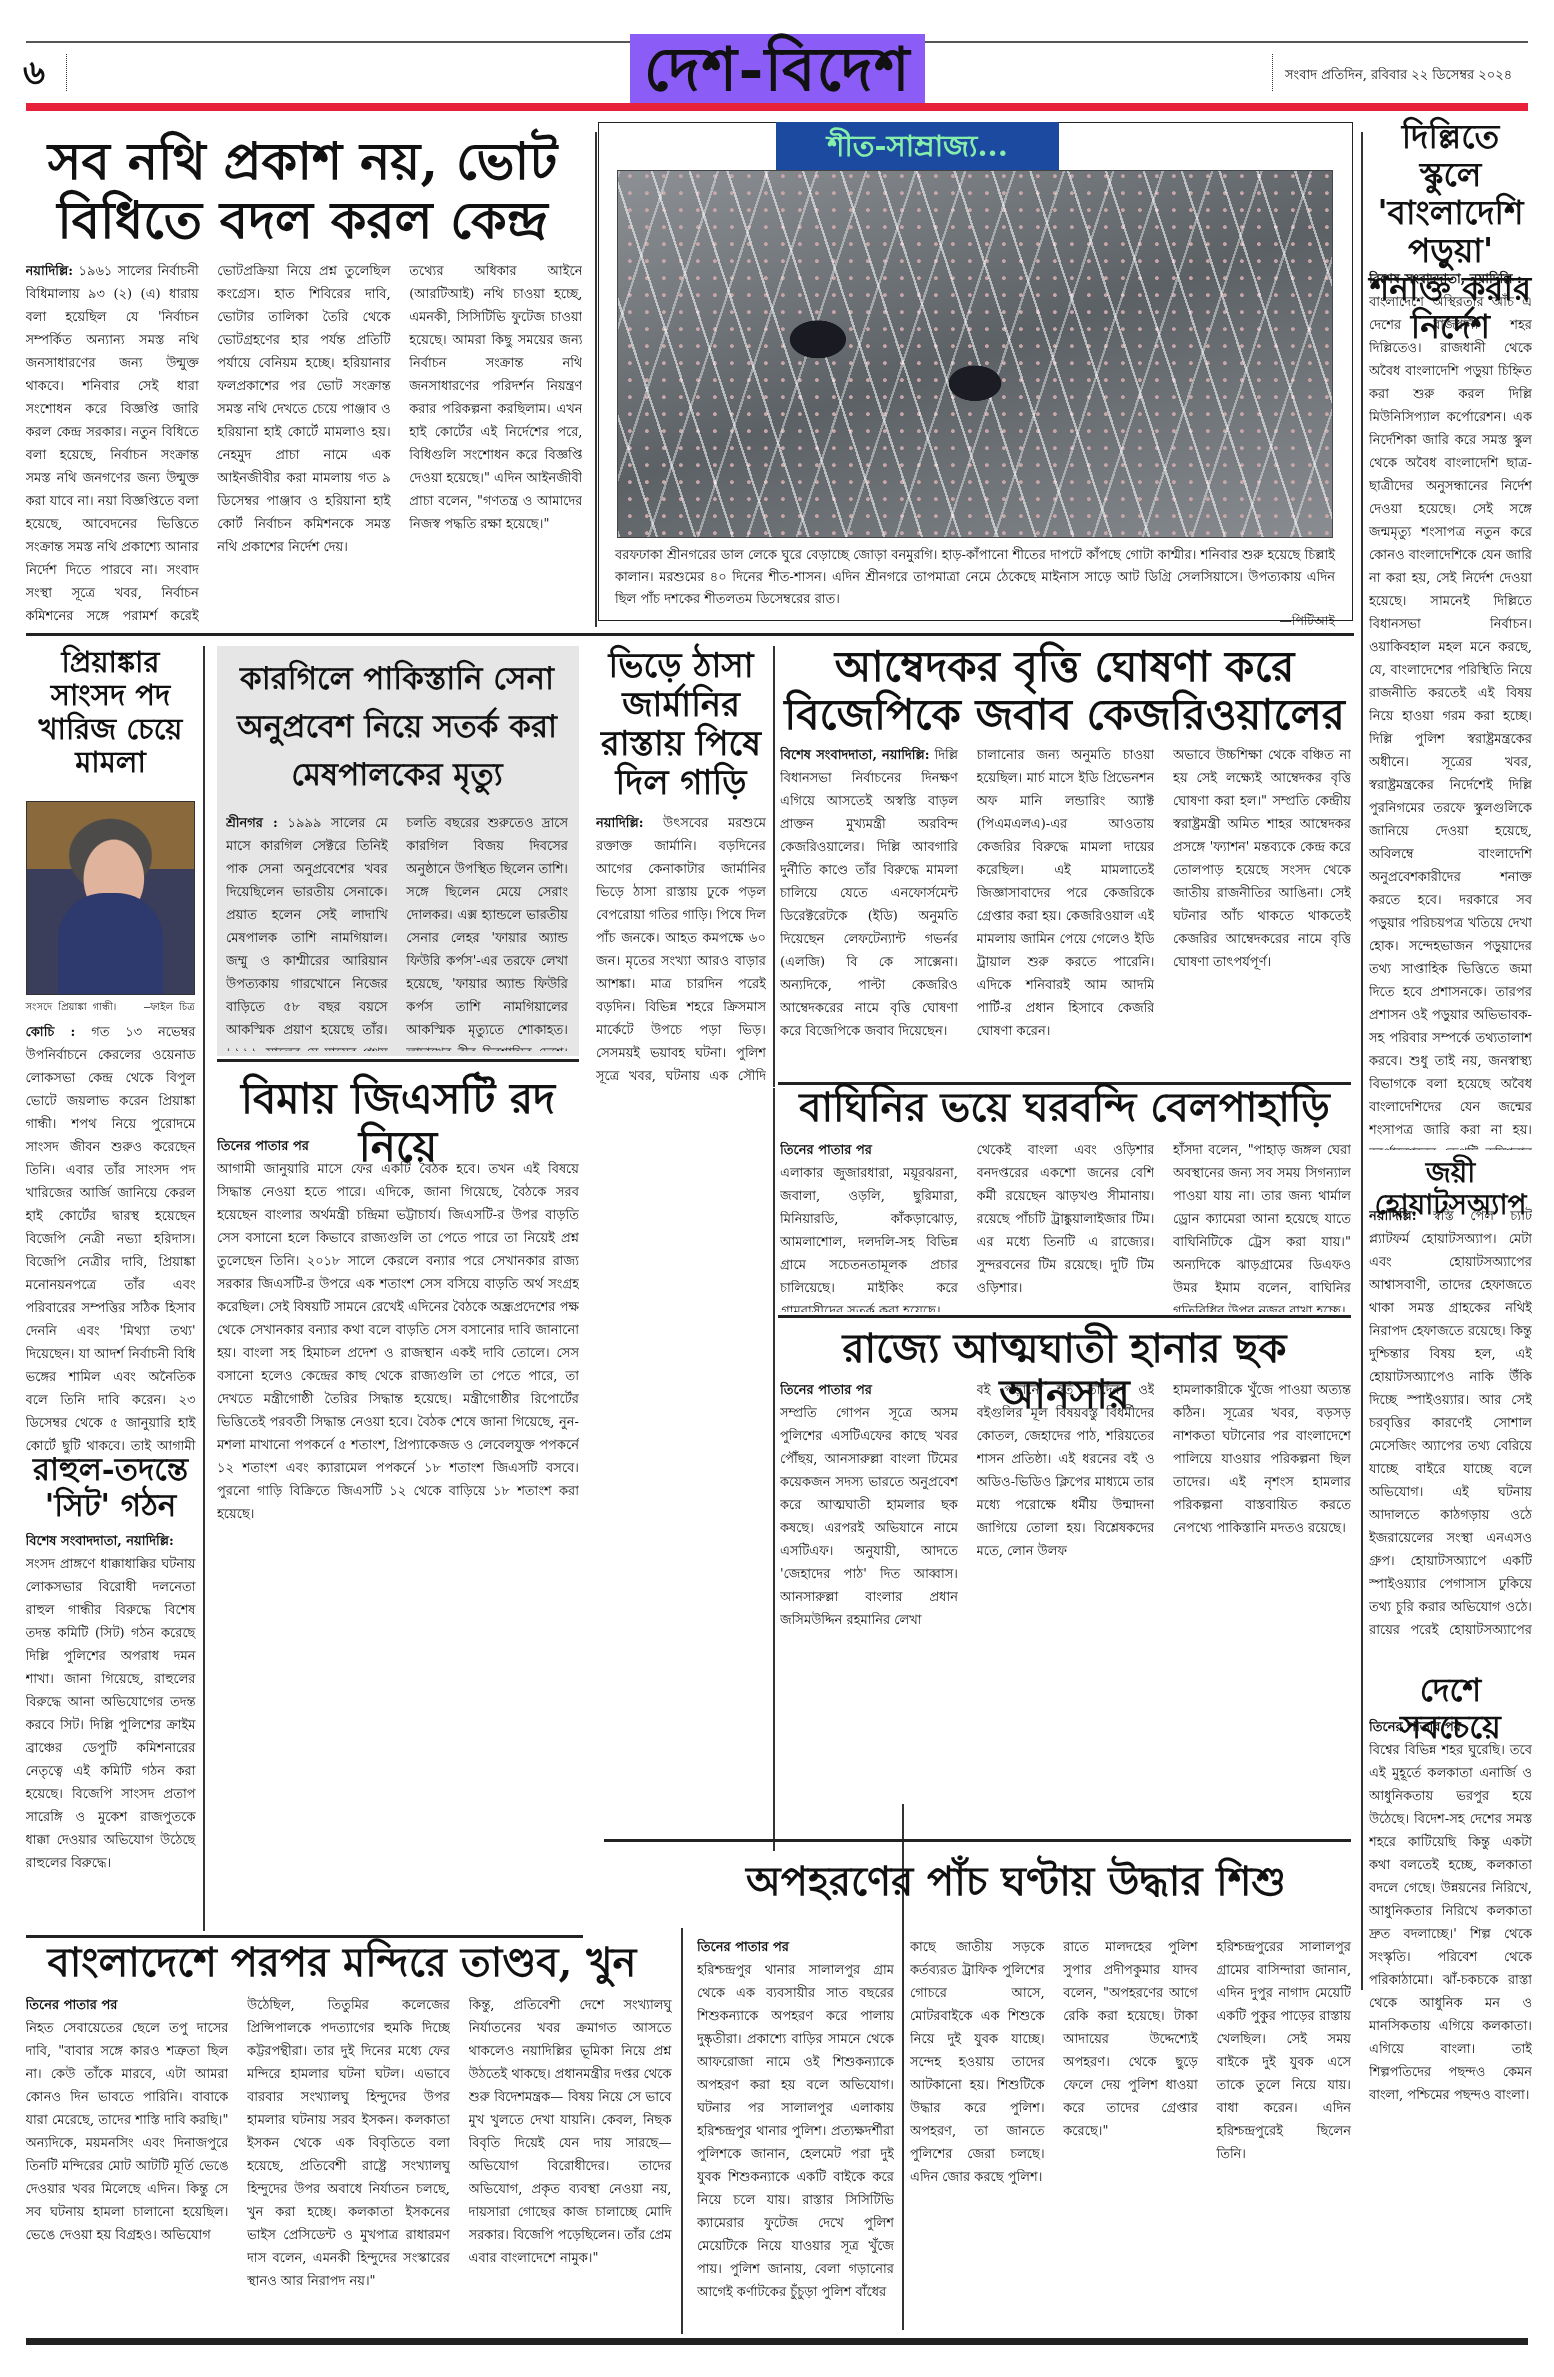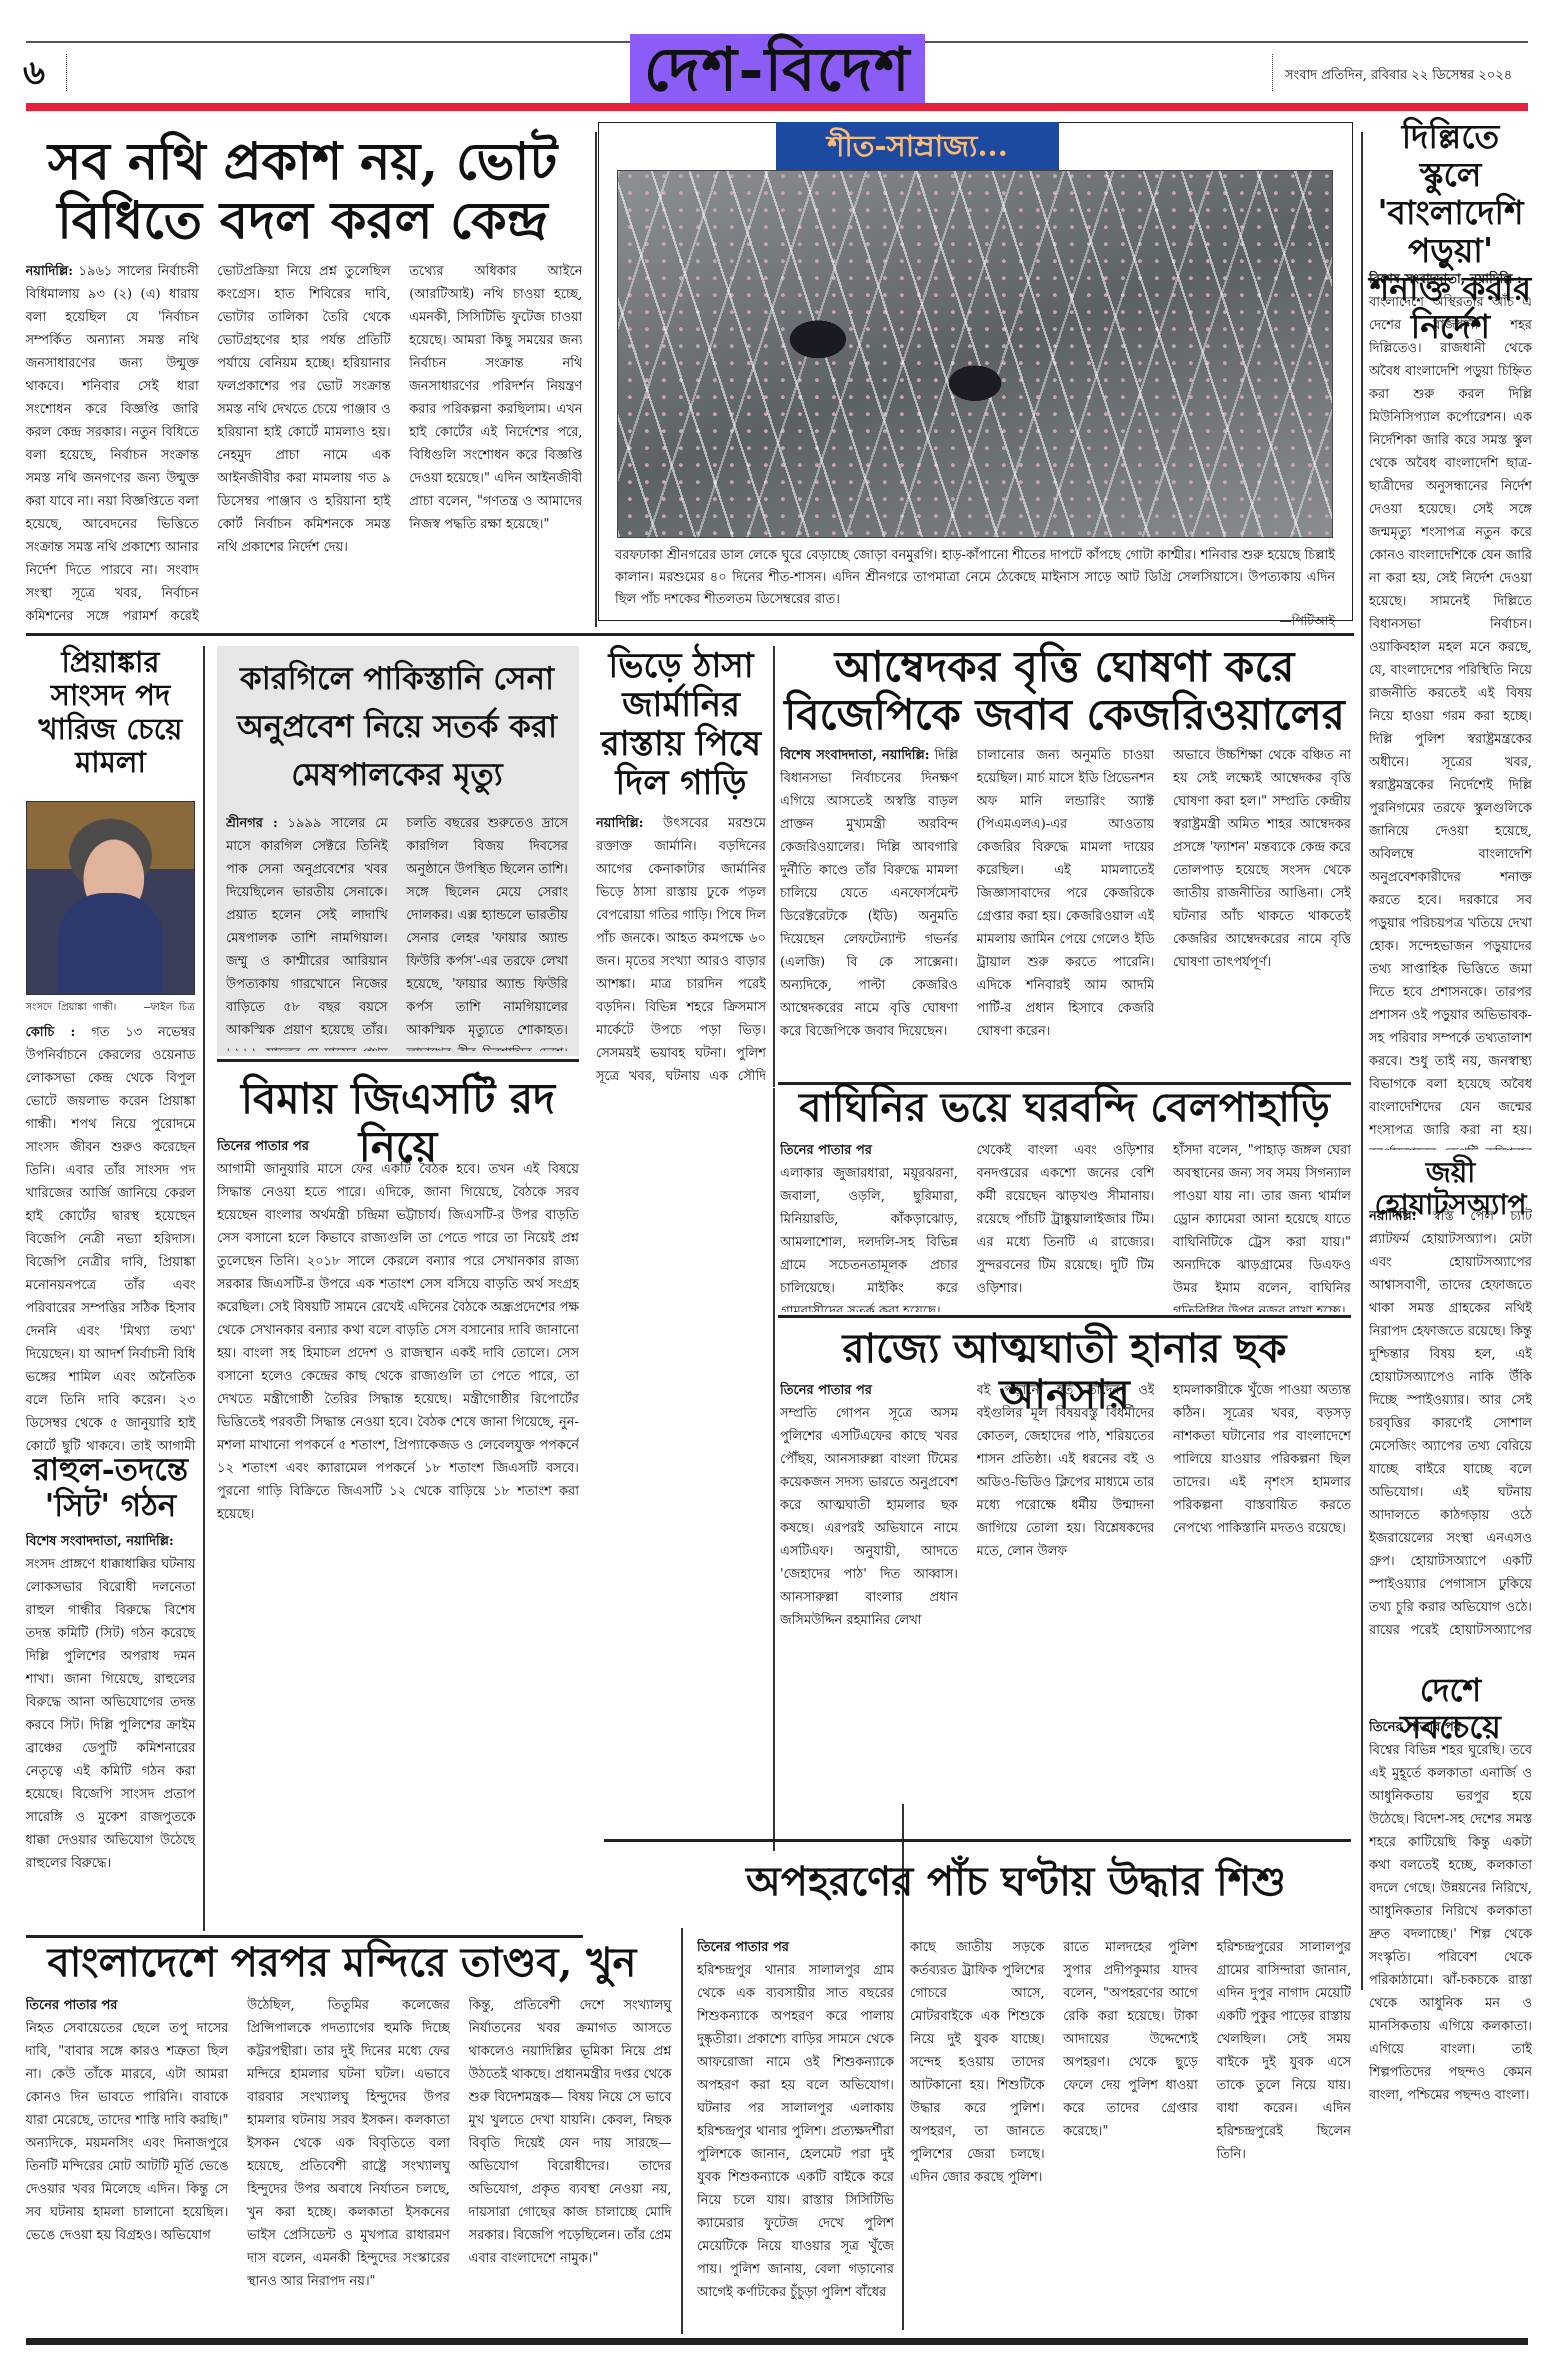--- a/index.html
+++ b/index.html
@@ -19,21 +19,21 @@
   .hline { position: absolute; height: 3.1px; background: #222; }
 
   .headline { position: absolute; text-align: center; font-weight: bold; line-height: 1.15; color: #111; }
   .body-cols { position: absolute; display: flex; gap: 18.6px; }
   .col { flex: 1; font-size: 13px; line-height: 23px; text-align: justify; overflow: hidden; }
   .col .lead { font-weight: bold; }
   .kicker { font-weight: bold; font-size: 13px; display: block; }
   .fulltext { position: absolute; font-size: 13px; line-height: 23px; text-align: justify; overflow: hidden; }
 
   .photo-box { position: absolute; border: 1.5px solid #222; }
-  .photo-tag { position: absolute; background: #1b4aa0; color: #fdba74; font-size: 29px; font-weight: bold; text-align: center; line-height: 48px; }
+  .photo-tag { position: absolute; background: #1b4aa0; color: #86efac; font-size: 29px; font-weight: bold; text-align: center; line-height: 48px; }
   .photo { position: absolute; border: 0.8px solid #444; overflow: hidden;
            background:
              radial-gradient(ellipse 46px 31px at 28% 46%, #1a1a22 60%, transparent 62%),
              radial-gradient(ellipse 43px 29px at 50% 58%, #1c1c24 60%, transparent 62%),
              repeating-linear-gradient(72deg, rgba(255,255,255,0.55) 0 2.3px, transparent 2.3px 36px),
              repeating-linear-gradient(108deg, rgba(240,240,240,0.45) 0 2.3px, transparent 2.3px 47px),
              radial-gradient(circle at 70% 30%, #c9a6a8 0 1.5px, transparent 2.3px) 0 0/17px 17px,
              linear-gradient(160deg, #8d9196, #5c6166 50%, #8a8e92); }
   .caption { position: absolute; font-size: 13px; line-height: 22px; text-align: justify; }
   .credit { display: block; text-align: right; font-size: 12.4px; }

